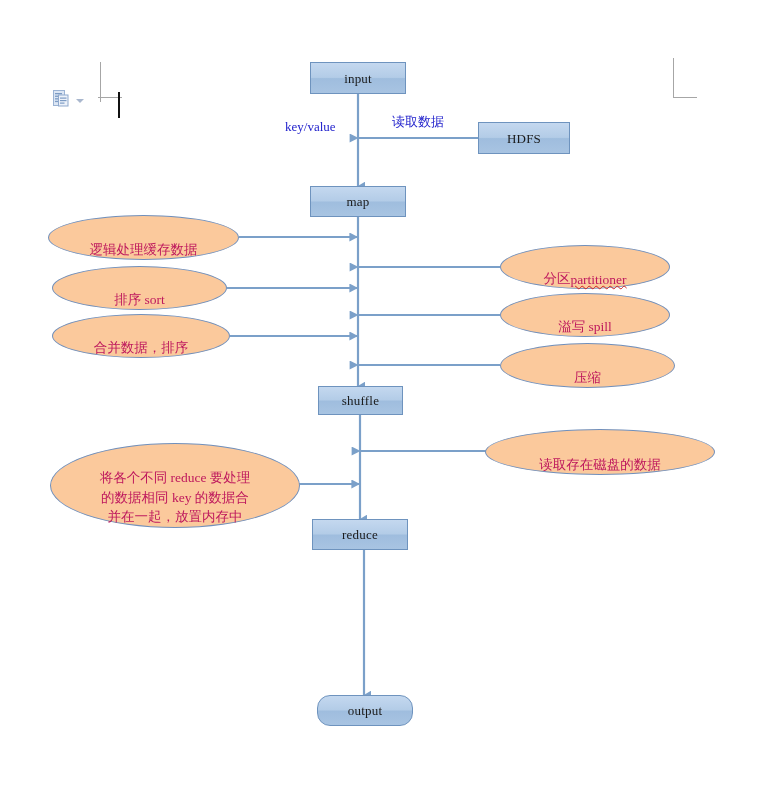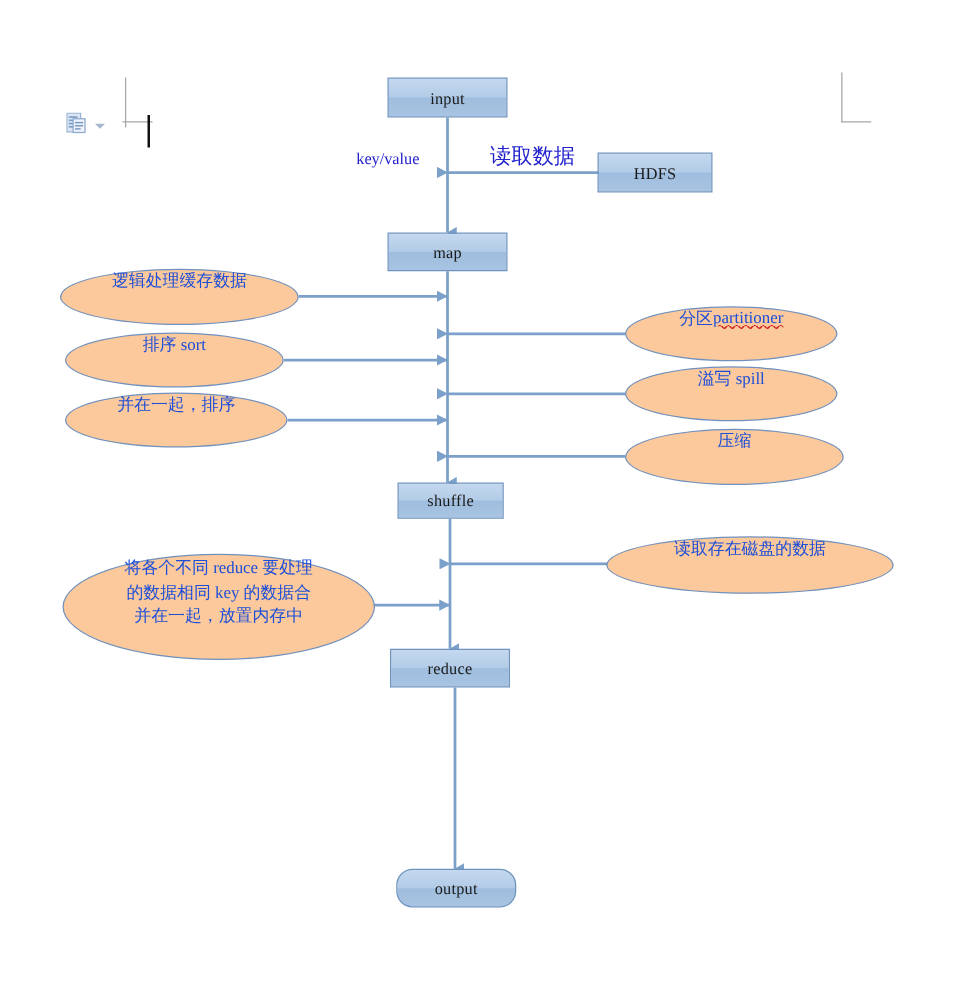--- a/index.html
+++ b/index.html
@@ -45,25 +45,25 @@
     letter-spacing: 0.2px;
   }
 
   
   .note-ellipse {
     position: absolute;
     box-sizing: border-box;
     border: 1px solid #7190BC;
     border-radius: 50%;
     background: #FBC99C;
-    color: #1d4ed8;
+    color: #be185d;
     font-family: "Liberation Serif", "DejaVu Serif", serif;
     font-size: 13.5px;
     display: flex;
-    align-items: flex-start;
+    align-items: flex-end;
     justify-content: center;
     text-align: center;
     padding: 0 10px;
   }
   .note-ellipse.multiline {
     line-height: 1.45;
     font-size: 13.5px;
   }
   .spell-err {
     text-decoration: underline;
@@ -75,21 +75,21 @@
   
   .edge-label {
     position: absolute;
     color: #2222CC;
     font-family: "Liberation Serif", "DejaVu Serif", serif;
     font-size: 13px;
     white-space: nowrap;
   }
   .edge-label.cjk {
     font-family: "DejaVu Sans", "Liberation Sans", sans-serif;
-    font-size: 17px;
+    font-size: 13px;
   }
 
   
   .margin-mark {
     position: absolute;
     border-color: #A6A6A6;
     border-style: solid;
   }
   .margin-mark.tl {
     border-width: 0 0 1px 1px;
@@ -205,21 +205,21 @@
 
   <div class="note-ellipse" style="left:48px; top:215px; width:191px; height:45px;">
     <span>逻辑处理缓存数据</span>
   </div>
 
   <div class="note-ellipse" style="left:52px; top:266px; width:175px; height:44px;">
     <span>排序 sort</span>
   </div>
 
   <div class="note-ellipse" style="left:52px; top:314px; width:178px; height:44px;">
-    <span>并在一起，排序</span>
+    <span>合并数据，排序</span>
   </div>
 
   <div class="note-ellipse" style="left:500px; top:245px; width:170px; height:44px;">
     <span>分区 </span>
       <span class="spell-err">partitioner</span>
   </div>
 
   <div class="note-ellipse" style="left:500px; top:293px; width:170px; height:44px;">
     <span>溢写 spill</span>
   </div>

